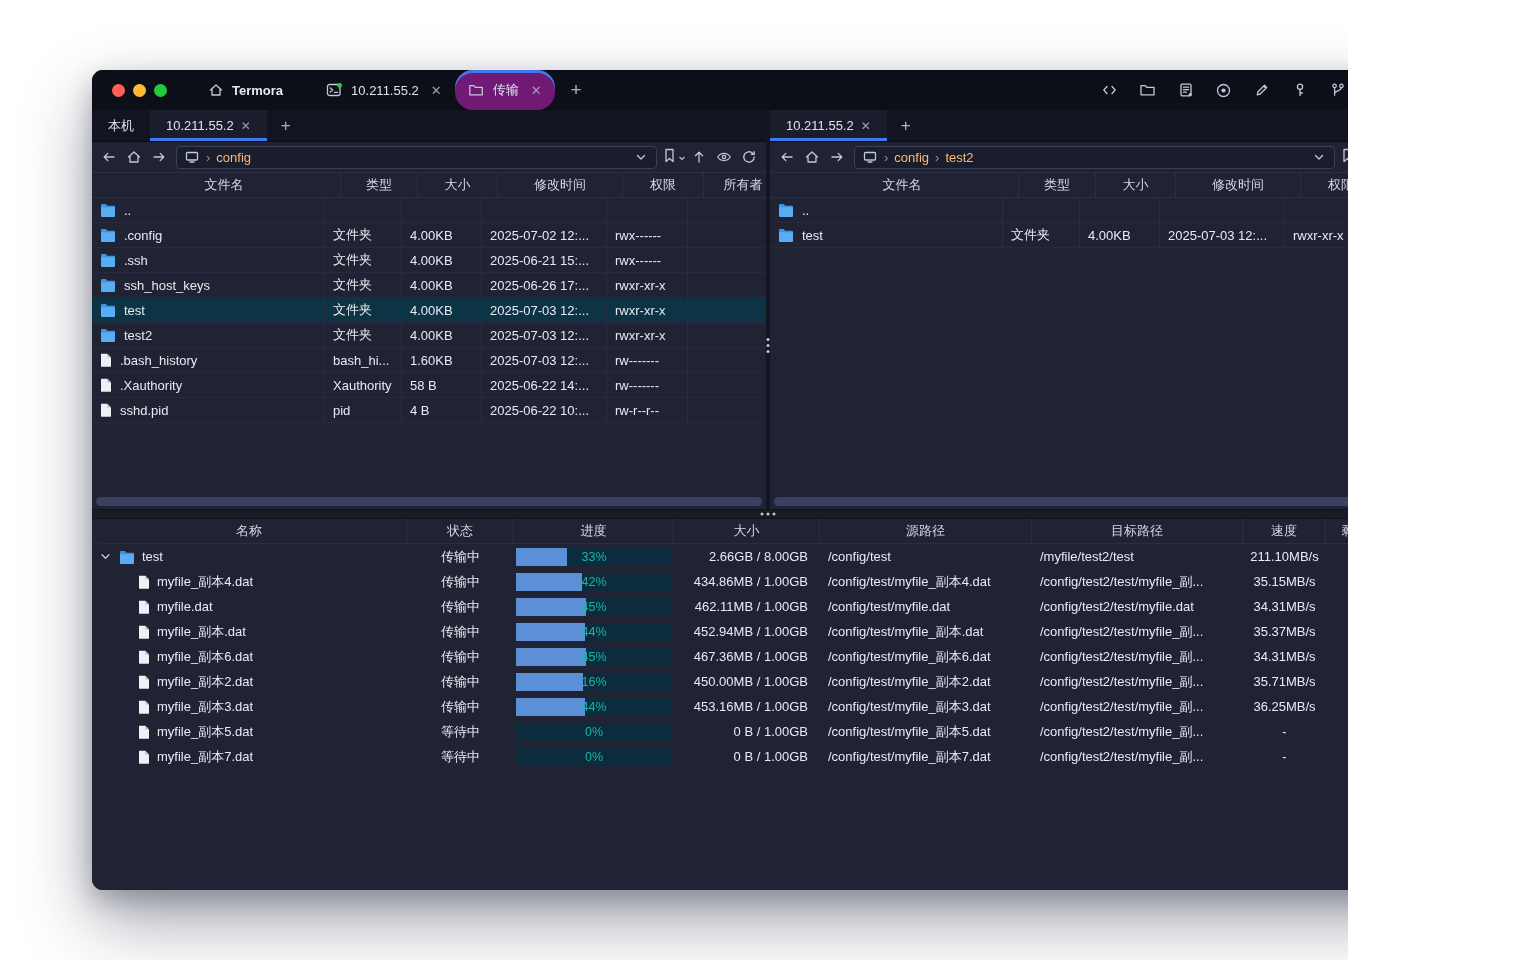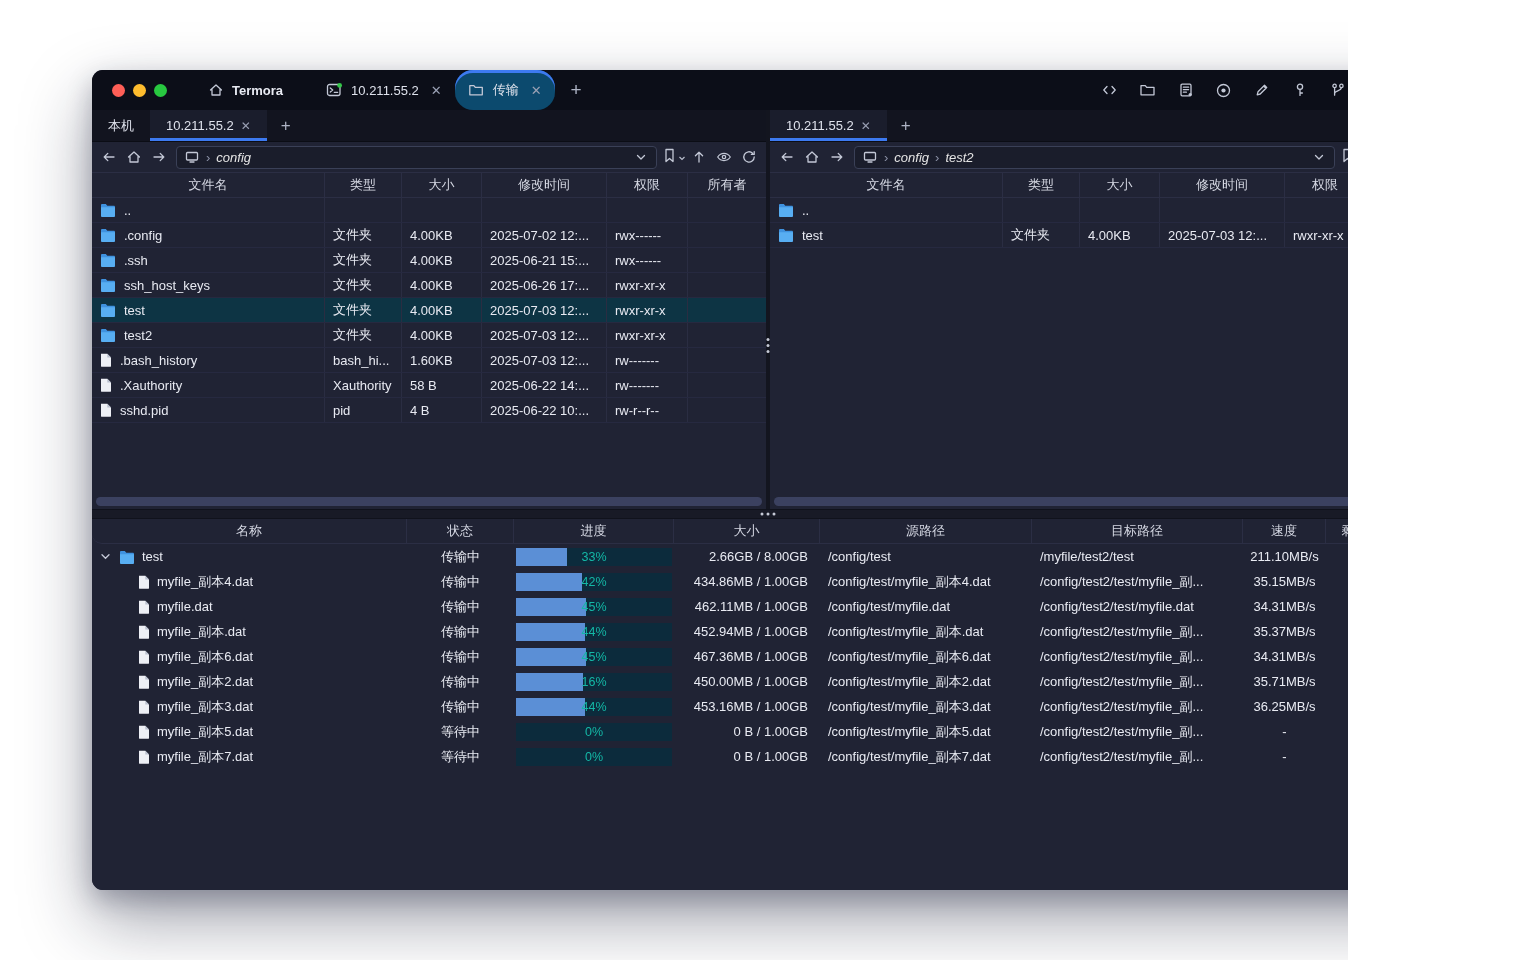--- a/index.html
+++ b/index.html
@@ -13,48 +13,48 @@
     display:flex; flex-direction:column;
   }
   
   .titlebar { height:40px; background:#0c0e18; display:flex; align-items:stretch; flex:none; }
   .lights { display:flex; align-items:center; gap:8px; padding:0 18px 0 20px; }
   .light { width:13px; height:13px; border-radius:50%; display:inline-block; }
   .light.red { background:#ff5f57; } .light.yellow { background:#febc2e; } .light.green { background:#28c840; }
   .apptab { display:flex; align-items:center; gap:8px; padding:0 30px 0 22px; color:#e8eaf2; font-weight:bold; }
   .maintab { display:flex; align-items:center; gap:8px; padding:0 13px; color:#dfe2ec; position:relative; cursor:default; }
   .maintab .tclose { color:#9aa0b4; font-size:13px; margin-left:4px; }
-  .maintab.active { background:#0c4a6e; box-shadow:inset 0 3px 0 #3d7af0;border-radius:18px; }
+  .maintab.active { background:#701a75; box-shadow:inset 0 3px 0 #3d7af0;border-radius:18px; }
   .newtab { display:flex; align-items:center; padding:0 16px; color:#aeb3c4; font-size:19px; font-weight:300; }
   .toolbar { margin-left:auto; display:flex; align-items:center; gap:21px; padding-right:22px; }
   .ticon { width:17px; height:17px; display:inline-flex; align-items:center; justify-content:center; }
   .icon svg, .ticon svg { display:block; }
   
   .panes { height:399px; display:flex; flex:none; position:relative; background:#202334; }
   .pane { width:674px; display:flex; flex-direction:column; position:relative; }
   .vsplit { width:4px; background:#13151f; position:relative; cursor:col-resize; }
   .vdots { position:absolute; left:50%; top:228px; transform:translateX(-50%); display:flex; flex-direction:column; gap:3px; }
   .vdots i, .hdots i { width:3px; height:3px; border-radius:50%; background:#c6cad6; display:block; }
   .pane-tabs { height:32px; background:#12141f; display:flex; align-items:stretch; flex:none; border-bottom:1px solid #0b0d15; }
   .ptab { display:flex; align-items:center; gap:7px; padding:0 16px; color:#dfe2ec; position:relative; }
   .ptab.active { background:#1a1d2c; box-shadow:inset 0 -3px 0 #3d7af0; }
   .ptab .tclose { color:#9aa0b4; font-size:12px; }
   .pplus { display:flex; align-items:center; padding:0 14px; color:#aeb3c4; font-size:17px; }
   .navbar { height:30px; display:flex; align-items:center; gap:9px; padding:0 9px; flex:none; }
   .nicon { width:16px; height:16px; display:inline-flex; align-items:center; justify-content:center; color:#b9becd; flex:none; }
   .pathbox { flex:1; height:23px; border:1px solid #3a4057; border-radius:4px; background:#1a1d2b;
              display:flex; align-items:center; gap:6px; padding:0 7px; min-width:0; }
   .pathbox .sep { color:#8d93a8; font-size:13px; }
-  .pathbox .pseg { color:#e5e5e5;font-style:italic; }
+  .pathbox .pseg { color:#fdba74; }
   .pathbox .spacer { flex:1; }
   .bm { display:inline-flex; align-items:center; gap:2px; }
   .bm .caret { color:#b9becd; }
   
   .fgrid { display:grid; grid-template-columns:233px 77px 80px 125px 81px 78px; }
-  .fhead { height:26px; border-top:1px solid #2b2e44; border-bottom:1px solid #2b2e44; flex:none; }
+  .fhead { height:26px; border-top:1px solid #2b2e44; border-bottom:1px solid #2b2e44; flex:none;padding-left:16px; }
   .fhead .hcell { display:flex; align-items:center; justify-content:center; color:#d6d9e4; border-right:1px solid #2b2e44; overflow:hidden; }
   .fhead .hcell:last-child { border-right:none; }
   .fbody { flex:1; overflow:hidden; }
   .frow { height:25px; border-bottom:1px solid #262940; }
   .frow .cell { display:flex; align-items:center; padding:0 8px; border-right:1px solid #2a2d42; color:#e8eaf2; white-space:nowrap; overflow:hidden; }
   .frow .cell:last-child { border-right:none; }
   .frow.selected { background:#0d3444; }
   .fname { gap:8px; }
   .fname .icon { flex:none; display:inline-flex; }
   .hscroll { position:absolute; left:4px; right:4px; bottom:3px; height:9px; border-radius:5px; background:#3b4160; }

